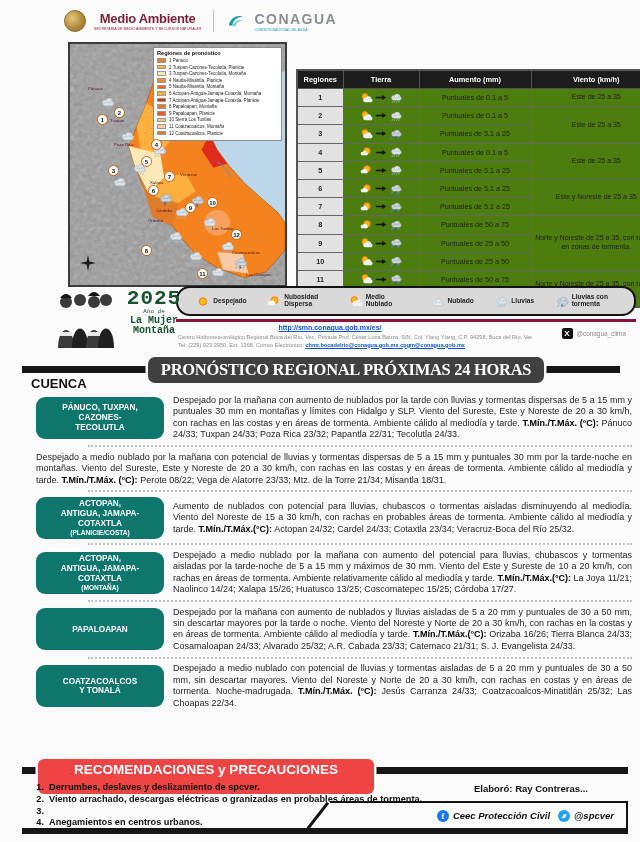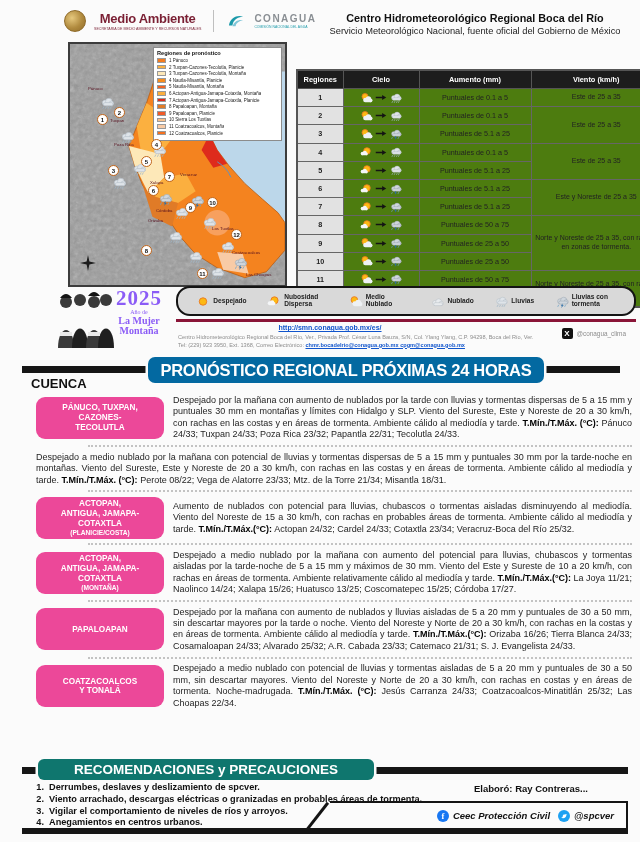--- a/index.html
+++ b/index.html
@@ -12,21 +12,21 @@
   .gov-header { position:absolute; left:64px; top:10px; display:flex; align-items:center; gap:8px; }
   .ma-seal { width:22px; height:22px; border-radius:50%;
     background:radial-gradient(circle at 35% 35%, #e6c87e 0%, #b08a3e 55%, #8f6b2a 100%);
     border:1px solid #8f6b2a; }
   .ma-textcol { display:flex; flex-direction:column;text-align:center; }
   .ma-title { font-size:13px; font-weight:bold; color:#7a1f33; letter-spacing:-0.3px; }
   .ma-sub { font-size:3.6px; color:#7a1f33; margin-top:1px; }
   .hdr-div { width:1px; height:22px; background:#bfbfbf; margin:0 4px; }
   .cn-icon { width:20px; height:16px; }
   .cn-textcol { display:flex; flex-direction:column; }
-  .cn-title { font-size:10px; font-weight:bold; color:#8a8f94; letter-spacing:1.5px; }
+  .cn-title { font-size:14px; font-weight:bold; color:#8a8f94; letter-spacing:1.5px; }
   .cn-sub { font-size:3.4px; color:#1b9aaa; margin-top:1px; }
   .doc-title { position:absolute; right:10px; top:12px; width:310px; text-align:center; }
   .doc-title .t1 { font-size:10.8px; font-weight:bold; color:#111; }
   .doc-title .t2 { font-size:9.3px; color:#222; margin-top:2px; }
   
   .map-box { position:absolute; left:68px; top:42px; width:219px; height:245px;
     border:2px solid #3c3c3c; background:#9a9a9a; }
   .map-box svg.terrain { position:absolute; inset:0; }
   .map-legend { position:absolute; top:3px; right:3px; width:129px; background:#fff;
     border:1px solid #8c8c8c; padding:2px 3px 3px 3px; }
@@ -56,56 +56,56 @@
   
   .sky-legend { position:absolute; left:176px; top:286px; width:460px; height:30px;
     background:#d9d9d9; border:2px solid #141414; border-radius:14px;
     display:flex; align-items:center; justify-content:space-around; padding:0 8px; }
   .sk-item { display:flex; align-items:center; gap:3px; }
   .sk-item svg { width:14px; height:13px; }
   .sk-lb { font-size:6.6px; font-weight:bold; color:#222; line-height:1.05; max-width:44px; }
   .maroon-line { position:absolute; left:176px; top:319px; width:460px; height:2.5px; background:#8a1538; }
   
   .women { position:absolute; left:56px; top:288px; width:58px; height:60px; }
-  .year-block { position:absolute; left:103px; top:288px; width:72px; text-align:center;
-    color:#8b5cf6; font-family:Liberation Serif, serif; }
+  .year-block { position:absolute; left:118px; top:288px; width:72px; text-align:center;
+    color:#14532d; font-family:Liberation Mono, monospace; }
   .yr { font-size:21px; font-weight:bold; letter-spacing:1px; line-height:1; }
   .yl1 { font-size:6px; line-height:1.1; }
   .yl2 { font-size:10px; font-weight:bold; line-height:1.05; }
   .contact-url { position:absolute; left:210px; top:324px; width:240px; text-align:center;
     font-size:7px; font-weight:bold; color:#1155cc; text-decoration:underline; }
   .contact-addr { position:absolute; left:178px; top:334px; width:400px;
     font-size:5.6px; color:#8d8d8d; line-height:1.35; }
   .contact-addr .em { color:#1155cc; text-decoration:underline; font-weight:bold; }
   .x-block { position:absolute; right:14px; top:328px; display:flex; align-items:center; gap:4px; }
   .x-icon { width:11px; height:11px; background:#111; border-radius:2px; color:#fff;
     font-size:8px; font-weight:bold; display:flex; align-items:center; justify-content:center;
     font-family:"Liberation Sans", sans-serif; }
   .x-handle { font-size:6.4px; color:#8d8d8d; }
   
   .bar1 { position:absolute; left:22px; top:366px; width:598px; height:7px; background:#161616; }
   .banner1 { position:absolute; left:148px; top:357px; width:396px; height:26px;
-    background:#0369a1; border-radius:7px; box-shadow:0 0 0 2.5px #fbfbfb;
+    background:#404040; border-radius:7px; box-shadow:0 0 0 2.5px #fbfbfb;
     color:#fff; font-weight:bold; font-size:16.5px; line-height:26px; text-align:center;
-    letter-spacing:-0.3px; }
+    letter-spacing:-0.3px;font-family:Liberation Serif, serif; }
   .cuenca-h { position:absolute; left:31px; top:376px; font-size:13px; font-weight:bold; color:#111; }
   .sections { position:absolute; left:36px; top:393px; width:596px; }
   .section { display:flex; gap:9px; align-items:center; padding:2px 0; }
-  .pill { flex:0 0 128px; min-height:42px; background:#ec4899; color:#fff; border-radius:9px;
+  .pill { flex:0 0 128px; min-height:42px; background:#0f766e; color:#fff; border-radius:9px;
     display:flex; flex-direction:column; justify-content:center; align-items:center;
     text-align:center; padding:0 4px; }
   .pill-name { font-size:8.2px; font-weight:bold; line-height:1.18; }
   .pill-sub { font-size:6.6px; font-weight:bold; margin-top:1px; }
   .stext { flex:1; font-size:9px; line-height:1.27; text-align:justify; color:#1e1e1e; }
   .stext b { color:#000; }
   .dotsep { border-top:2px dotted #c3c3c3; margin:2.5px 0 2.5px 52px; }
   
   .bar2 { position:absolute; left:22px; top:767px; width:606px; height:7px; background:#161616; }
-  .banner2 { position:absolute; left:38px; top:759px; width:336px; height:21px;
-    background:#0f766e; border-radius:6px; box-shadow:0 0 0 2.5px #fbfbfb;
+  .banner2 { position:absolute; left:38px; top:759px; width:336px; height:35px;
+    background:#ef4444; border-radius:6px; box-shadow:0 0 0 2.5px #fbfbfb;
     color:#fff; font-weight:bold; font-size:13.5px; line-height:21px; text-align:center; }
   .rec-list { position:absolute; left:30px; top:782px; width:430px; }
   .rec-item { display:flex; gap:5px; font-size:9.2px; font-weight:bold; color:#111;
     line-height:1.28; }
   .rec-num { flex:0 0 14px; text-align:right; }
   .elaboro { position:absolute; right:52px; top:783px; font-size:9.5px; font-weight:bold; color:#111; }
   .footer-bar { position:absolute; left:22px; top:828px; width:606px; height:6px; background:#161616; }
   .footer-box { position:absolute; left:330px; top:801px; width:298px; height:27px; background:#fbfbfb;
     border-top:2.5px solid #141414; border-right:2.5px solid #141414;
     display:flex; align-items:center; justify-content:flex-end; gap:8px; padding-right:12px; }
@@ -172,24 +172,20 @@
     </div>
     <div class="hdr-div"></div>
     <svg class="cn-icon" viewBox="0 0 22 18">
       <path d="M3,14 C5,4 13,2 19,4 C12,5 8,8 7,14 Z" fill="#1b9aaa"></path>
       <path d="M7,15 C9,9 14,7 19,8 C14,9.5 11,11.5 10.5,15 Z" fill="#7fc6d8"></path>
     </svg>
     <div class="cn-textcol">
       <div class="cn-title">CONAGUA</div>
       <div class="cn-sub">COMISIÓN NACIONAL DEL AGUA</div>
     </div>
-  </div>
-  <div class="doc-title">
-    <div class="t1">Centro Hidrometeorológico Regional Boca del Río</div>
-    <div class="t2">Servicio Meteorológico Nacional, fuente oficial del Gobierno de México</div>
   </div>
 
   <div class="map-box">
     <svg class="terrain" viewBox="0 0 219 245" preserveAspectRatio="none">
       <defs>
         <filter id="terr">
             <feTurbulence type="fractalNoise" baseFrequency="0.22" numOctaves="3"></feTurbulence>
             <feColorMatrix type="saturate" values="0"></feColorMatrix>
           </filter>
       </defs>
@@ -331,21 +327,21 @@
     <svg class="compass">
         <use href="#sym-compass"></use>
       </svg>
   </div>
 
   <div class="fc-table">
     <table>
       <thead>
         <tr>
           <th>Regiones</th>
-          <th>Cielo</th>
+          <th>Tierra</th>
           <th>Aumento (mm)</th>
           <th>Viento (km/h)</th>
         </tr>
       </thead>
       <tbody id="fc-body">
           <tr>
             <td class="c-reg">1</td>
             <td class="c-sky"><svg class="wi">
                 <use href="#sym-medio-nublado"></use>
               </svg><svg class="wi arrow">
@@ -614,21 +610,20 @@
       <div class="rec-item">
         <span class="rec-num">1.</span>
         <span>Derrumbes, deslaves y deslizamiento de spcver.</span>
       </div>
       <div class="rec-item">
         <span class="rec-num">2.</span>
         <span>Viento arrachado, descargas eléctricas o granizadas en probables áreas de tormenta.</span>
       </div>
       <div class="rec-item">
         <span class="rec-num">3.</span>
-        <span>Vigilar el comportamiento de niveles de ríos y arroyos.</span>
       </div>
       <div class="rec-item">
         <span class="rec-num">4.</span>
         <span>Anegamientos en centros urbanos.</span>
       </div>
     </div>
   <div class="elaboro">Elaboró: Ray Contreras...</div>
 
   <div class="footer-slant"></div>
   <div class="footer-box">

